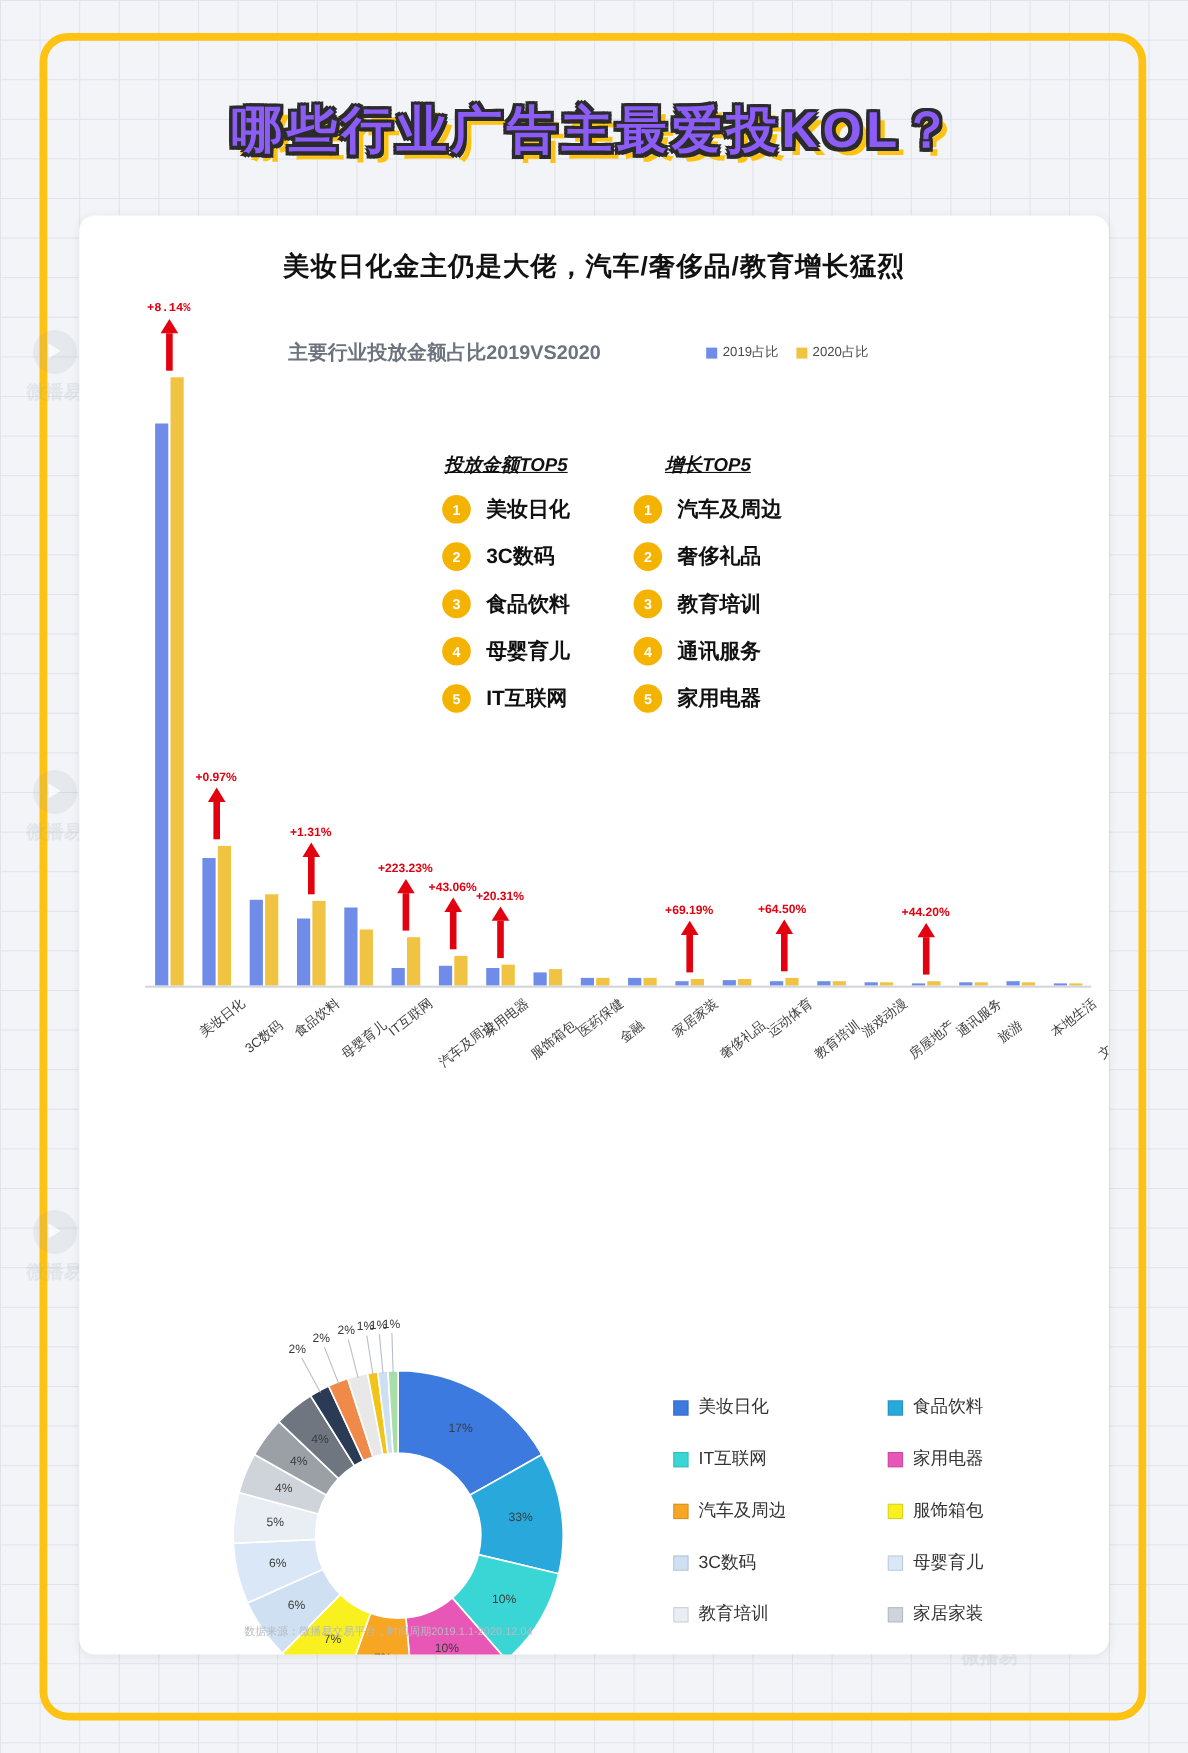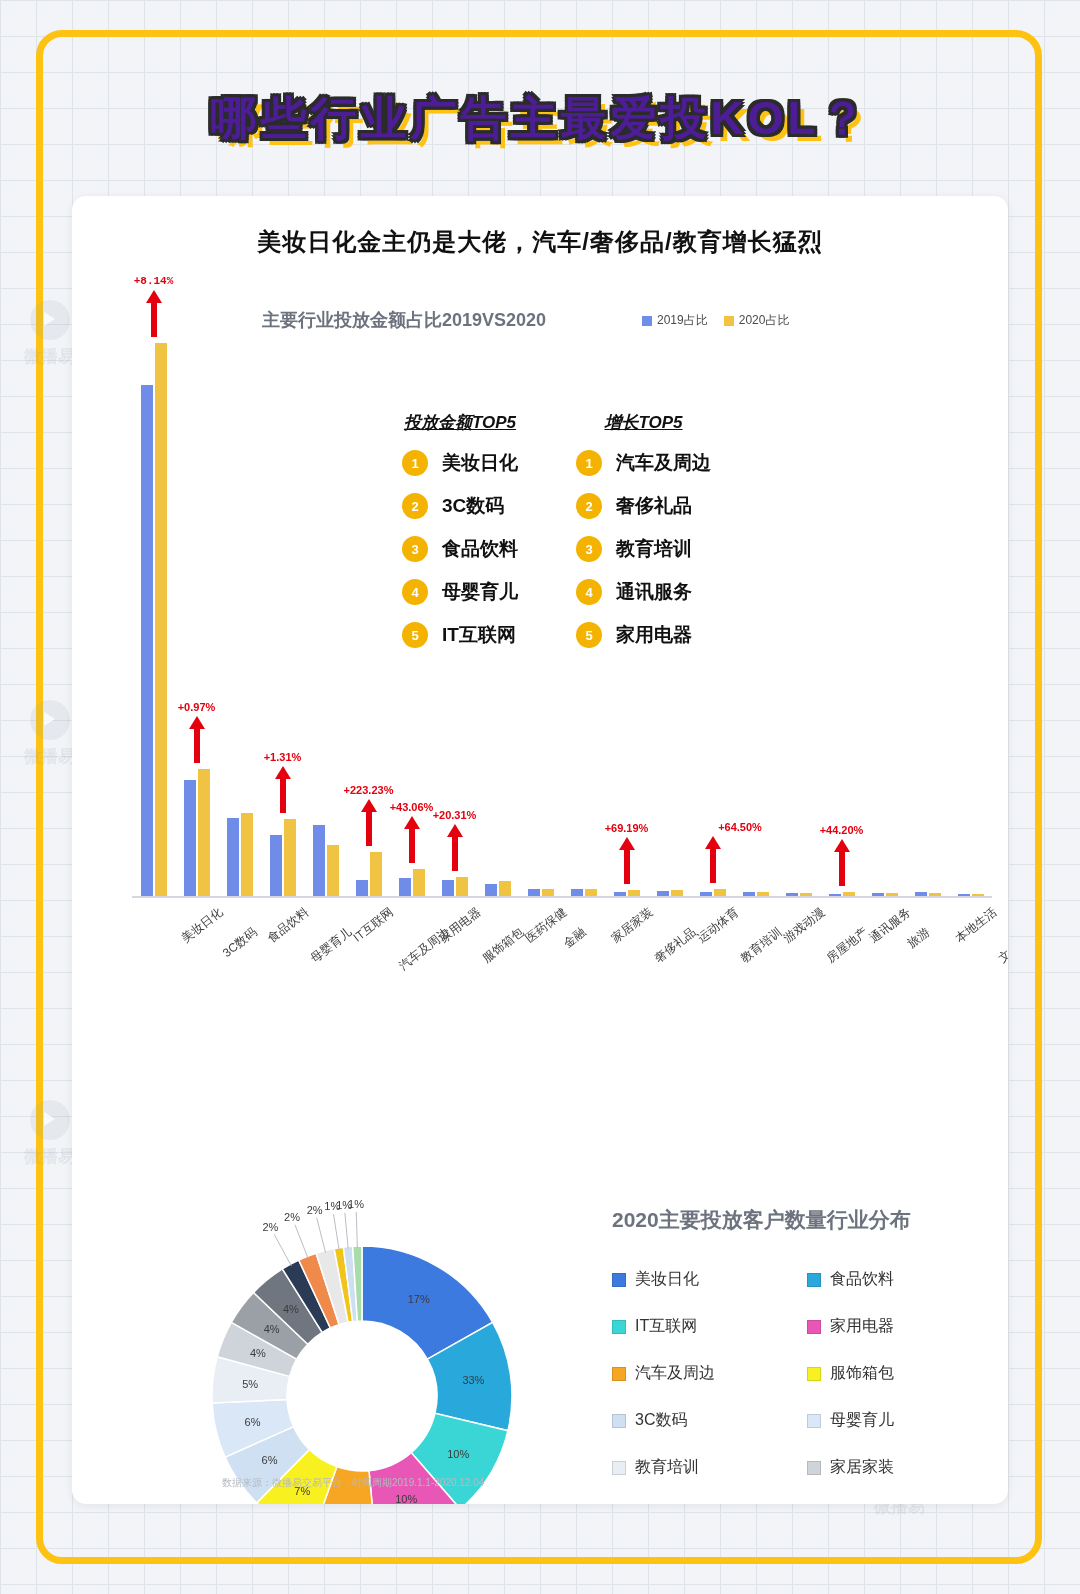--- a/index.html
+++ b/index.html
@@ -32,21 +32,21 @@
   .title-wrap{
     position:absolute;
     top:88px;left:0;width:1080px;
     text-align:center;
     z-index:4;
   }
   .main-title{
     display:inline-block;
     font-size:46px;
     font-weight:bold;
-    color:#4c1d95;
+    color:#8b5cf6;
     letter-spacing:4px;
     text-shadow:
       -3px -3px 0 #2b2b2b, 3px -3px 0 #2b2b2b,
       -3px 3px 0 #2b2b2b, 3px 3px 0 #2b2b2b,
       0 -3px 0 #2b2b2b, 0 3px 0 #2b2b2b,
       -3px 0 0 #2b2b2b, 3px 0 0 #2b2b2b,
       7px 7px 0 #fdc212;
   }
   .card{
     position:absolute;
@@ -312,21 +312,21 @@
       <div class="bar-group" style="left: 522.5px;">
         <div class="bar b19" style="height: 5.47826px;"></div>
         <div class="bar b20" style="height: 6.08696px;"></div>
       </div>
       <div class="bar-group" style="left: 565.5px;">
         <div class="bar b19" style="height: 4.26087px;"></div>
         <div class="bar b20" style="height: 7.30435px;"></div>
       </div>
       <div class="arrow-stem" style="left: 580.5px; bottom: 13.3043px; height: 34px;"></div>
       <div class="arrow" style="left: 580.5px; bottom: 47.3043px;"></div>
-      <div class="growth" style="left: 608px; bottom: 63.3043px; margin-top: 39px;">+64.50%</div>
+      <div class="growth" style="left: 579px; bottom: 63.3043px; margin-top: 39px;">+64.50%</div>
       <div class="bar-group" style="left: 608.5px;">
         <div class="bar b19" style="height: 3.65217px;"></div>
         <div class="bar b20" style="height: 3.65217px;"></div>
       </div>
       <div class="bar-group" style="left: 651.5px;">
         <div class="bar b19" style="height: 3.04348px;"></div>
         <div class="bar b20" style="height: 3.04348px;"></div>
       </div>
       <div class="bar-group" style="left: 694.5px;">
         <div class="bar b19" style="height: 2.43478px;"></div>
@@ -467,21 +467,20 @@
         <div class="donut-label" style="left: 113.885px; top: 97.8286px;">4%</div>
         <div class="donut-out-label" style="left: 93.3418px; top: 16.2909px;">2%</div>
         <div class="donut-out-label" style="left: 114.987px; top: 6.22034px;">2%</div>
         <div class="donut-out-label" style="left: 137.714px; top: -1.08621px;">2%</div>
         <div class="donut-out-label" style="left: 155.26px; top: -4.68264px;">1%</div>
         <div class="donut-out-label" style="left: 167.11px; top: -6.16467px;">1%</div>
         <div class="donut-out-label" style="left: 179.029px; top: -6.90713px;">1%</div>
       </div>
   </div>
 
-  <div class="pie-title">2020主要投放客户数量行业分布</div>
   <div class="pie-legend" id="pie-legend">
       <div class="pl-item">
         <span class="pl-sw" style="background: rgb(61, 122, 224);"></span>
         <span>美妆日化</span>
       </div>
       <div class="pl-item">
         <span class="pl-sw" style="background: rgb(41, 168, 220);"></span>
         <span>食品饮料</span>
       </div>
       <div class="pl-item">

